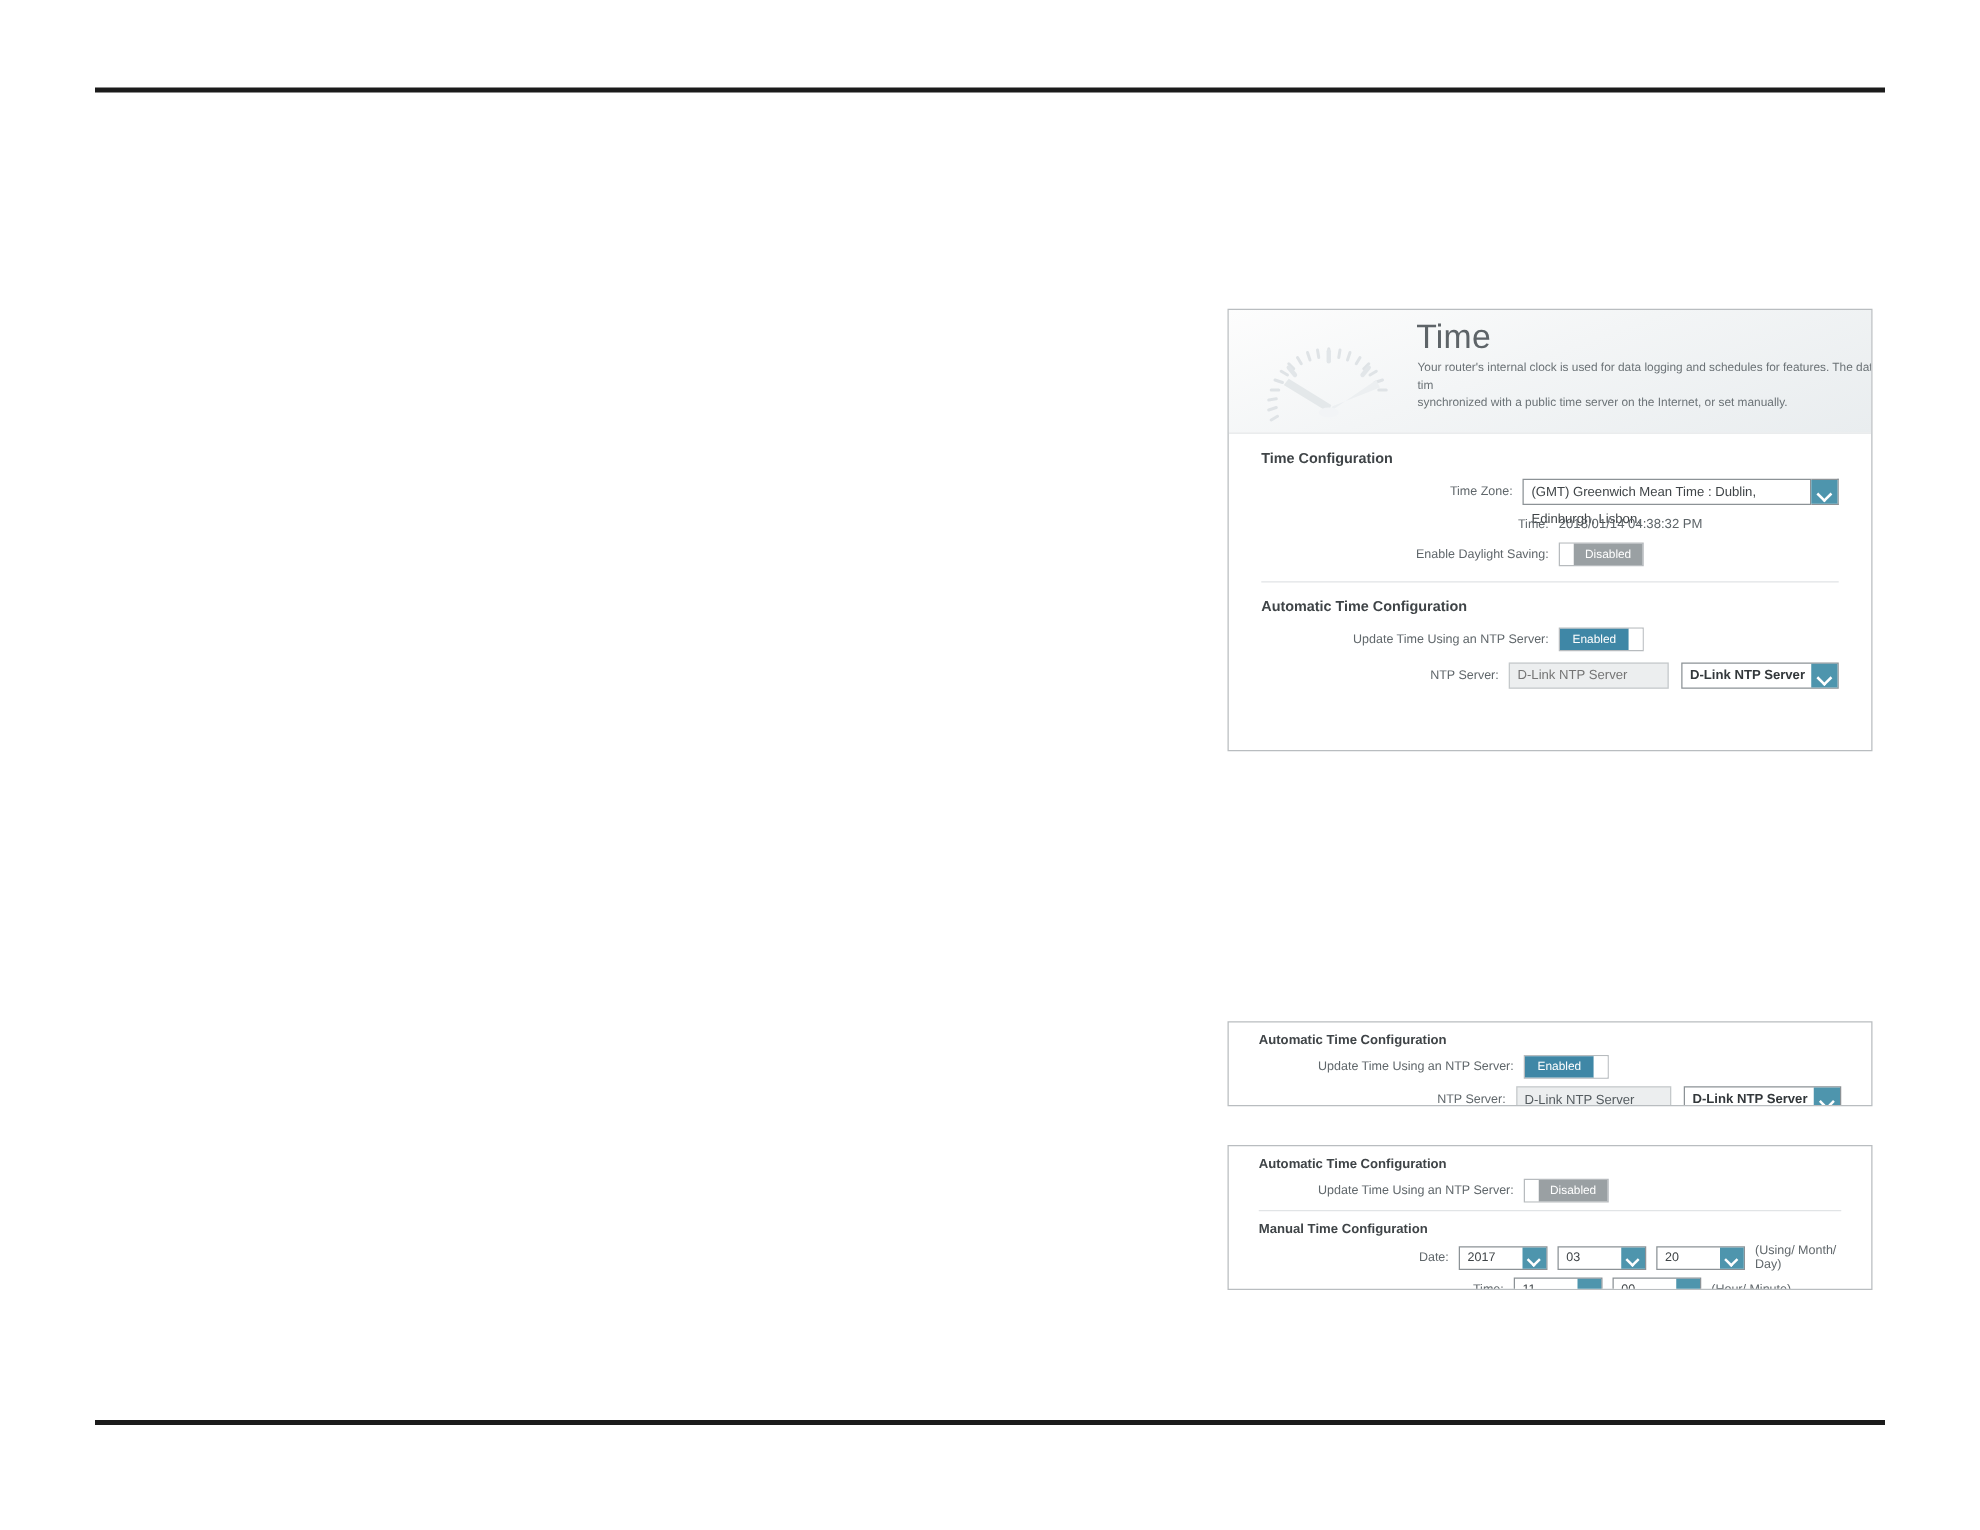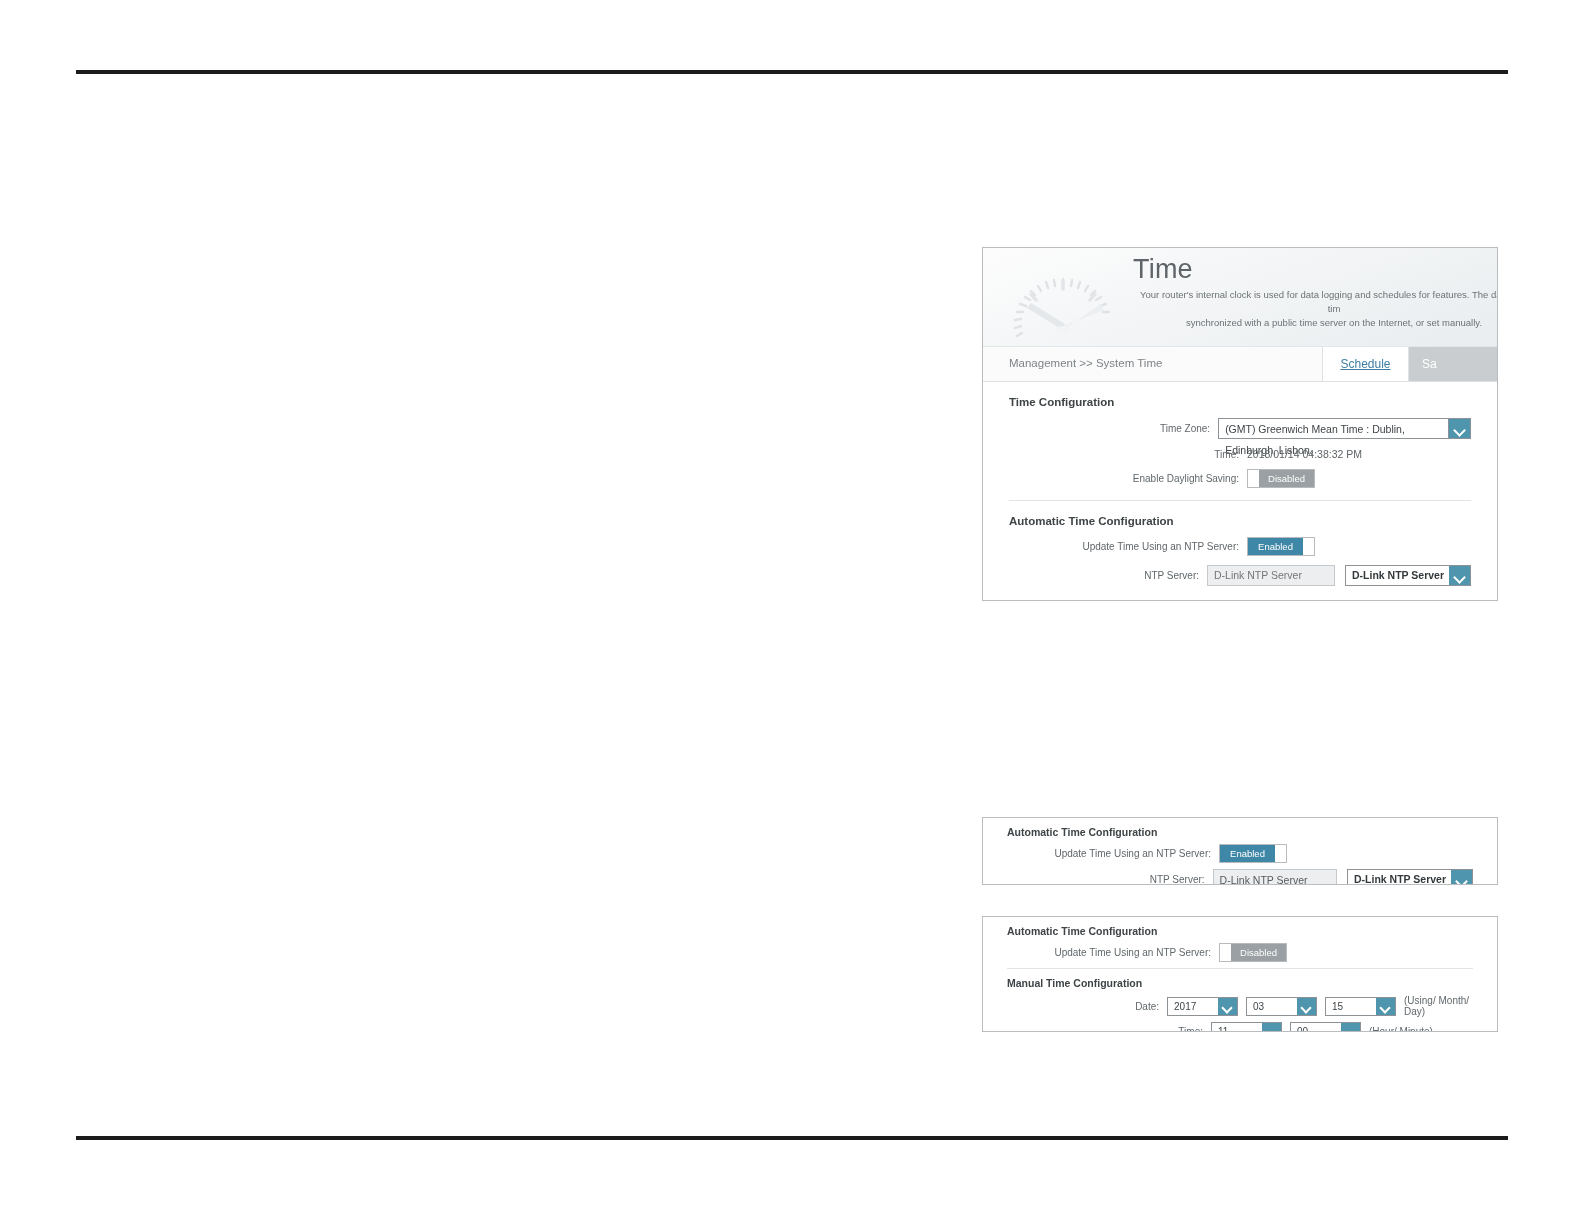--- a/index.html
+++ b/index.html
@@ -42,21 +42,20 @@
     width: 516px;
     height: 354px;
   }
 
   .panel-hero {
     position: relative;
     height: 98px;
     background: linear-gradient(160deg, #fdfdfd 0%, #f3f5f6 45%, #e9edef 100%);
     border-bottom: 1px solid #e3e6e8;
     overflow: hidden;
-    text-align: center;
   }
   .hero-clock {
     position: absolute;
     left: 22px;
     top: 16px;
     width: 118px;
     height: 84px;
   }
   .hero-title {
     position: absolute;
@@ -333,25 +332,20 @@
       </g>
       <polygon points="58,66 22,44 26,39 60,60" fill="#e4e8ea"></polygon>
       <polygon points="58,66 96,40 99,46 61,61" fill="#eceff1"></polygon>
       <ellipse cx="58" cy="66" rx="8" ry="4" fill="#f2f4f6"></ellipse>
     </svg>
     <div class="hero-title">Time</div>
     <div class="hero-desc">Your router's internal clock is used for data logging and schedules for features. The date and tim
 synchronized with a public time server on the Internet, or set manually.</div>
   </div>
 
-  <div class="tabstrip">
-    <div class="breadcrumb">Management &gt;&gt; System Time</div>
-    <div class="tab tab-schedule">Schedule</div>
-    <div class="tab tab-save">Sa</div>
-  </div>
 
   <div class="panel-body">
 
     <div class="section-title">Time Configuration</div>
 
     <div class="frow">
       <div class="flabel w-lg">Time Zone:</div>
       <div class="text-input" style="width:262px;">(GMT) Greenwich Mean Time : Dublin, Edinburgh, Lisbon,</div>
       <div class="select" style="width:22px;border-left:0;">
         <div class="sel-arrow"></div>
@@ -438,21 +432,21 @@
       <div class="flabel" style="width:196px;">Date:</div>
       <div class="dt-select">
         <div class="sel-text">2017</div>
         <div class="sel-arrow"></div>
       </div>
       <div class="dt-select">
         <div class="sel-text">03</div>
         <div class="sel-arrow"></div>
       </div>
       <div class="dt-select">
-        <div class="sel-text">15</div>
+        <div class="sel-text">20</div>
         <div class="sel-arrow"></div>
       </div>
       <div class="hint">(Using/ Month/ Day)</div>
     </div>
 
     <div class="frow">
       <div class="flabel" style="width:196px;">Time:</div>
       <div class="dt-select">
         <div class="sel-text">11</div>
         <div class="sel-arrow"></div>

